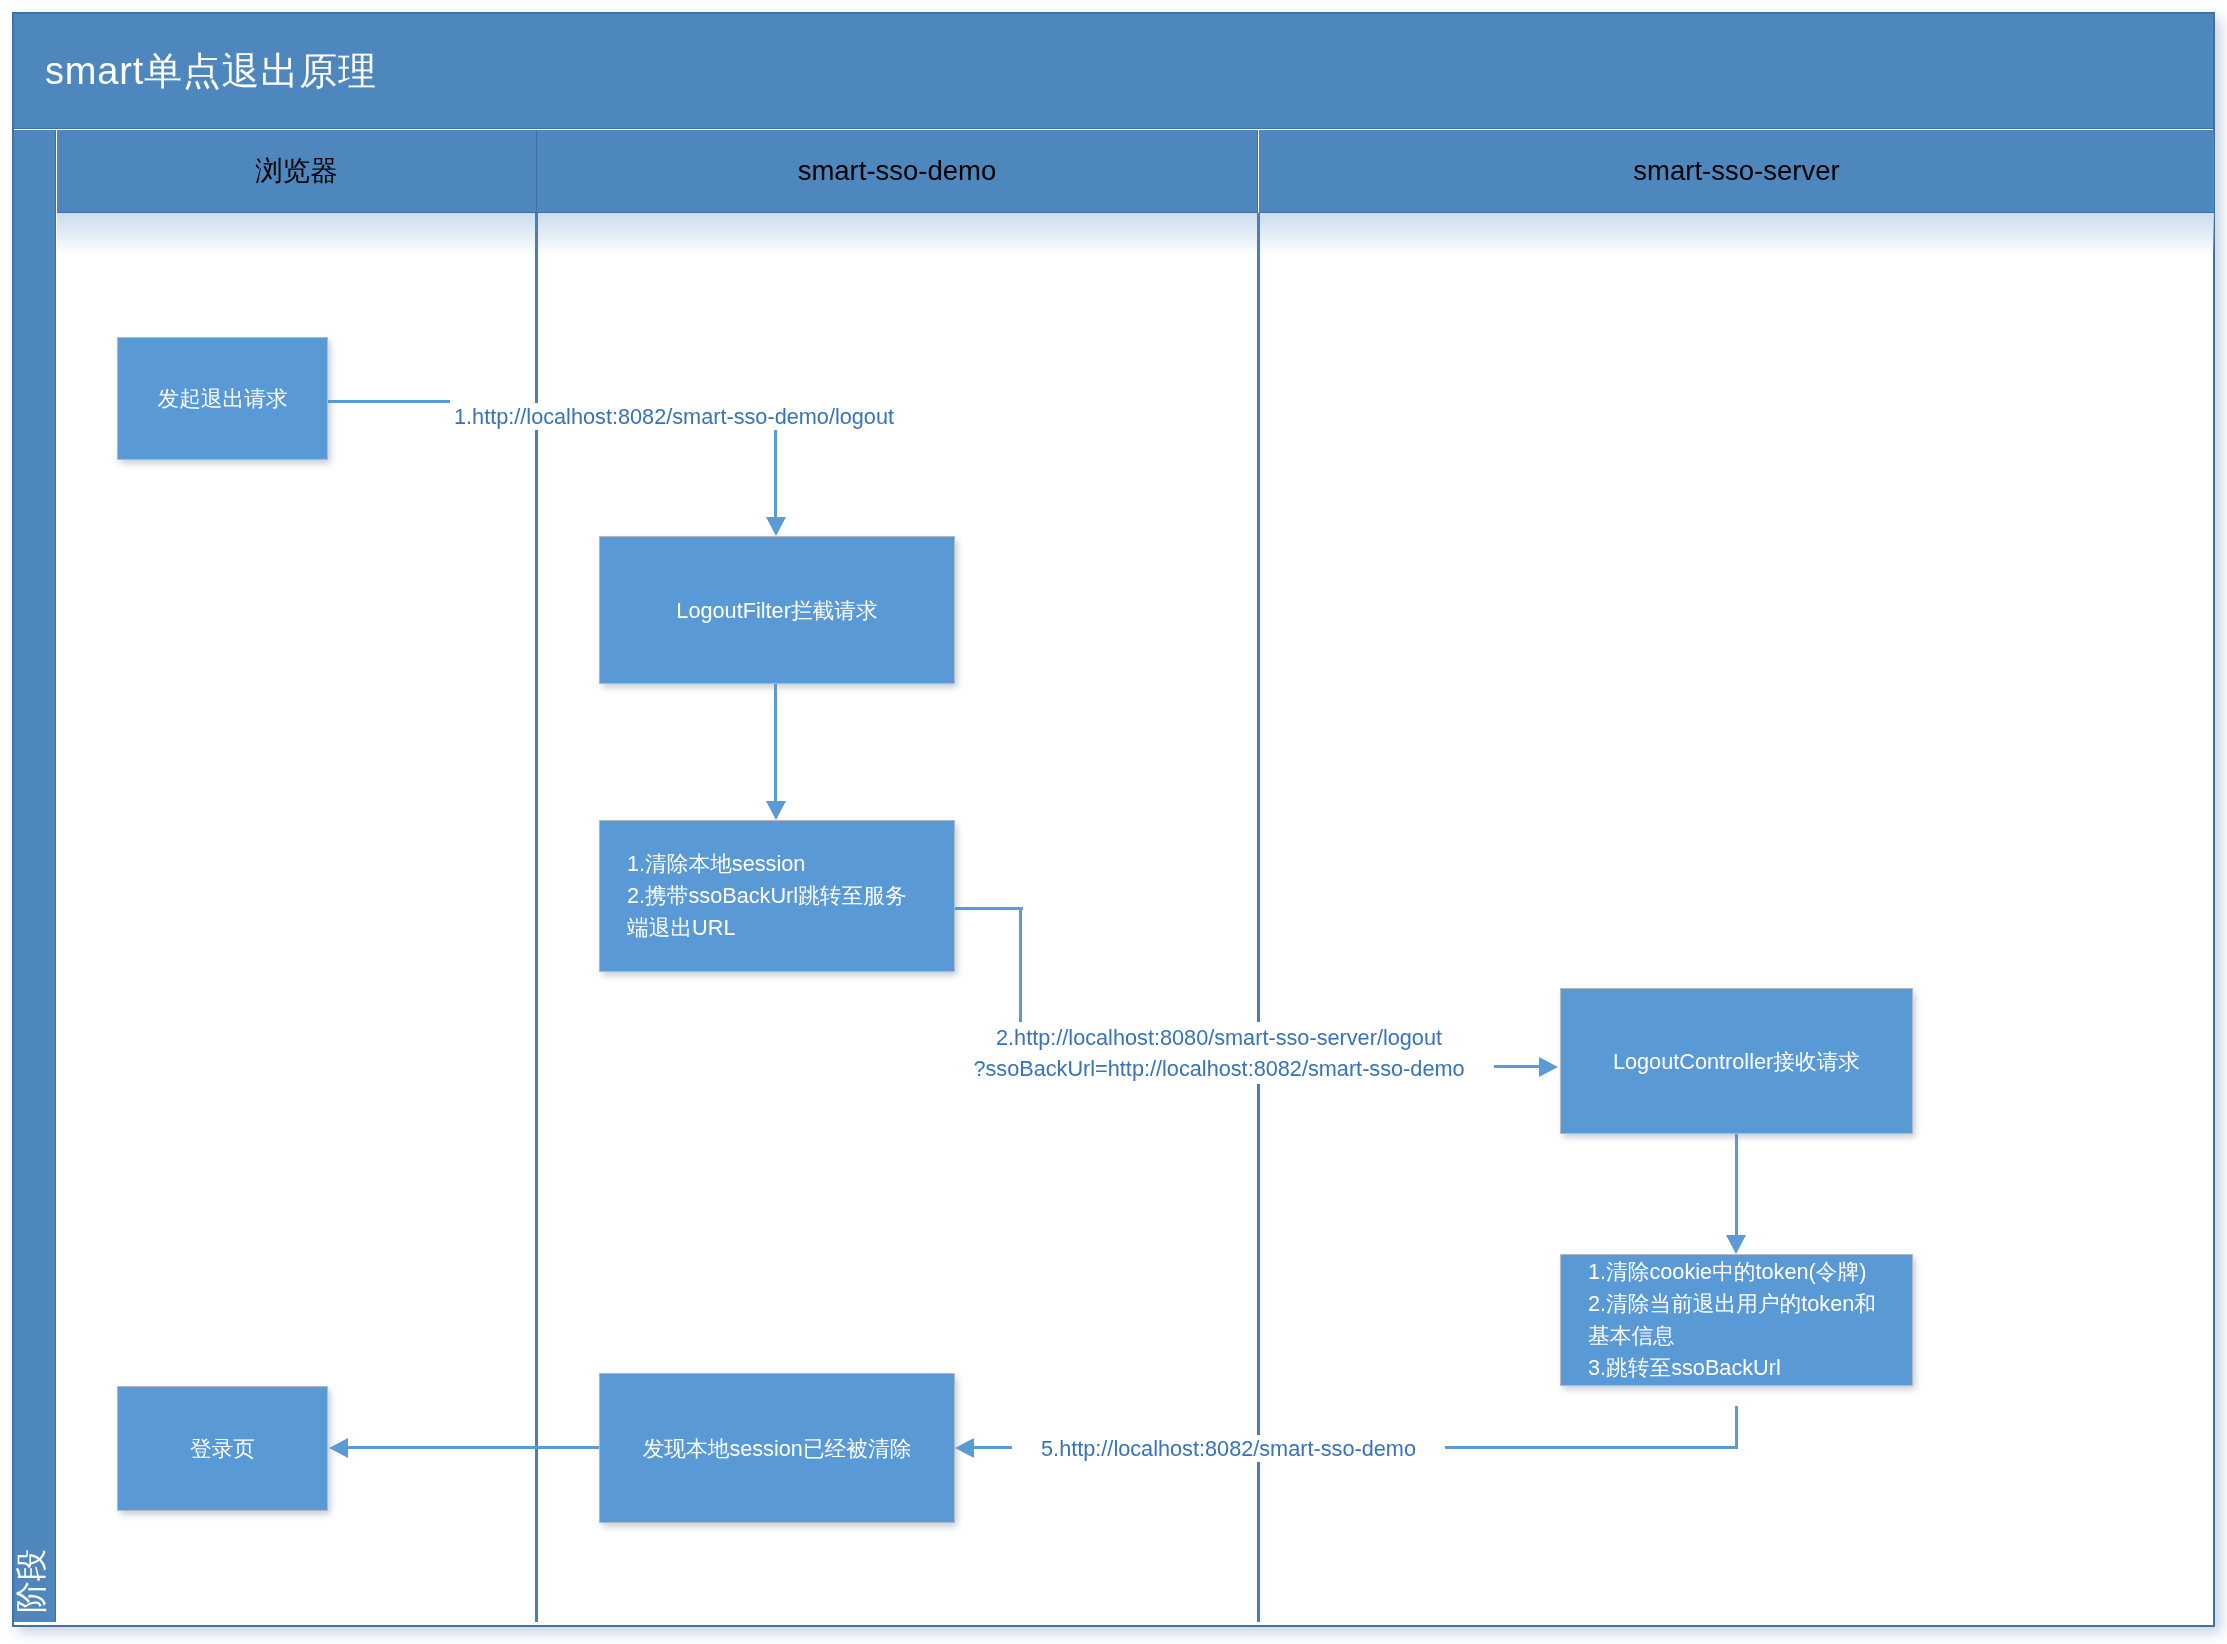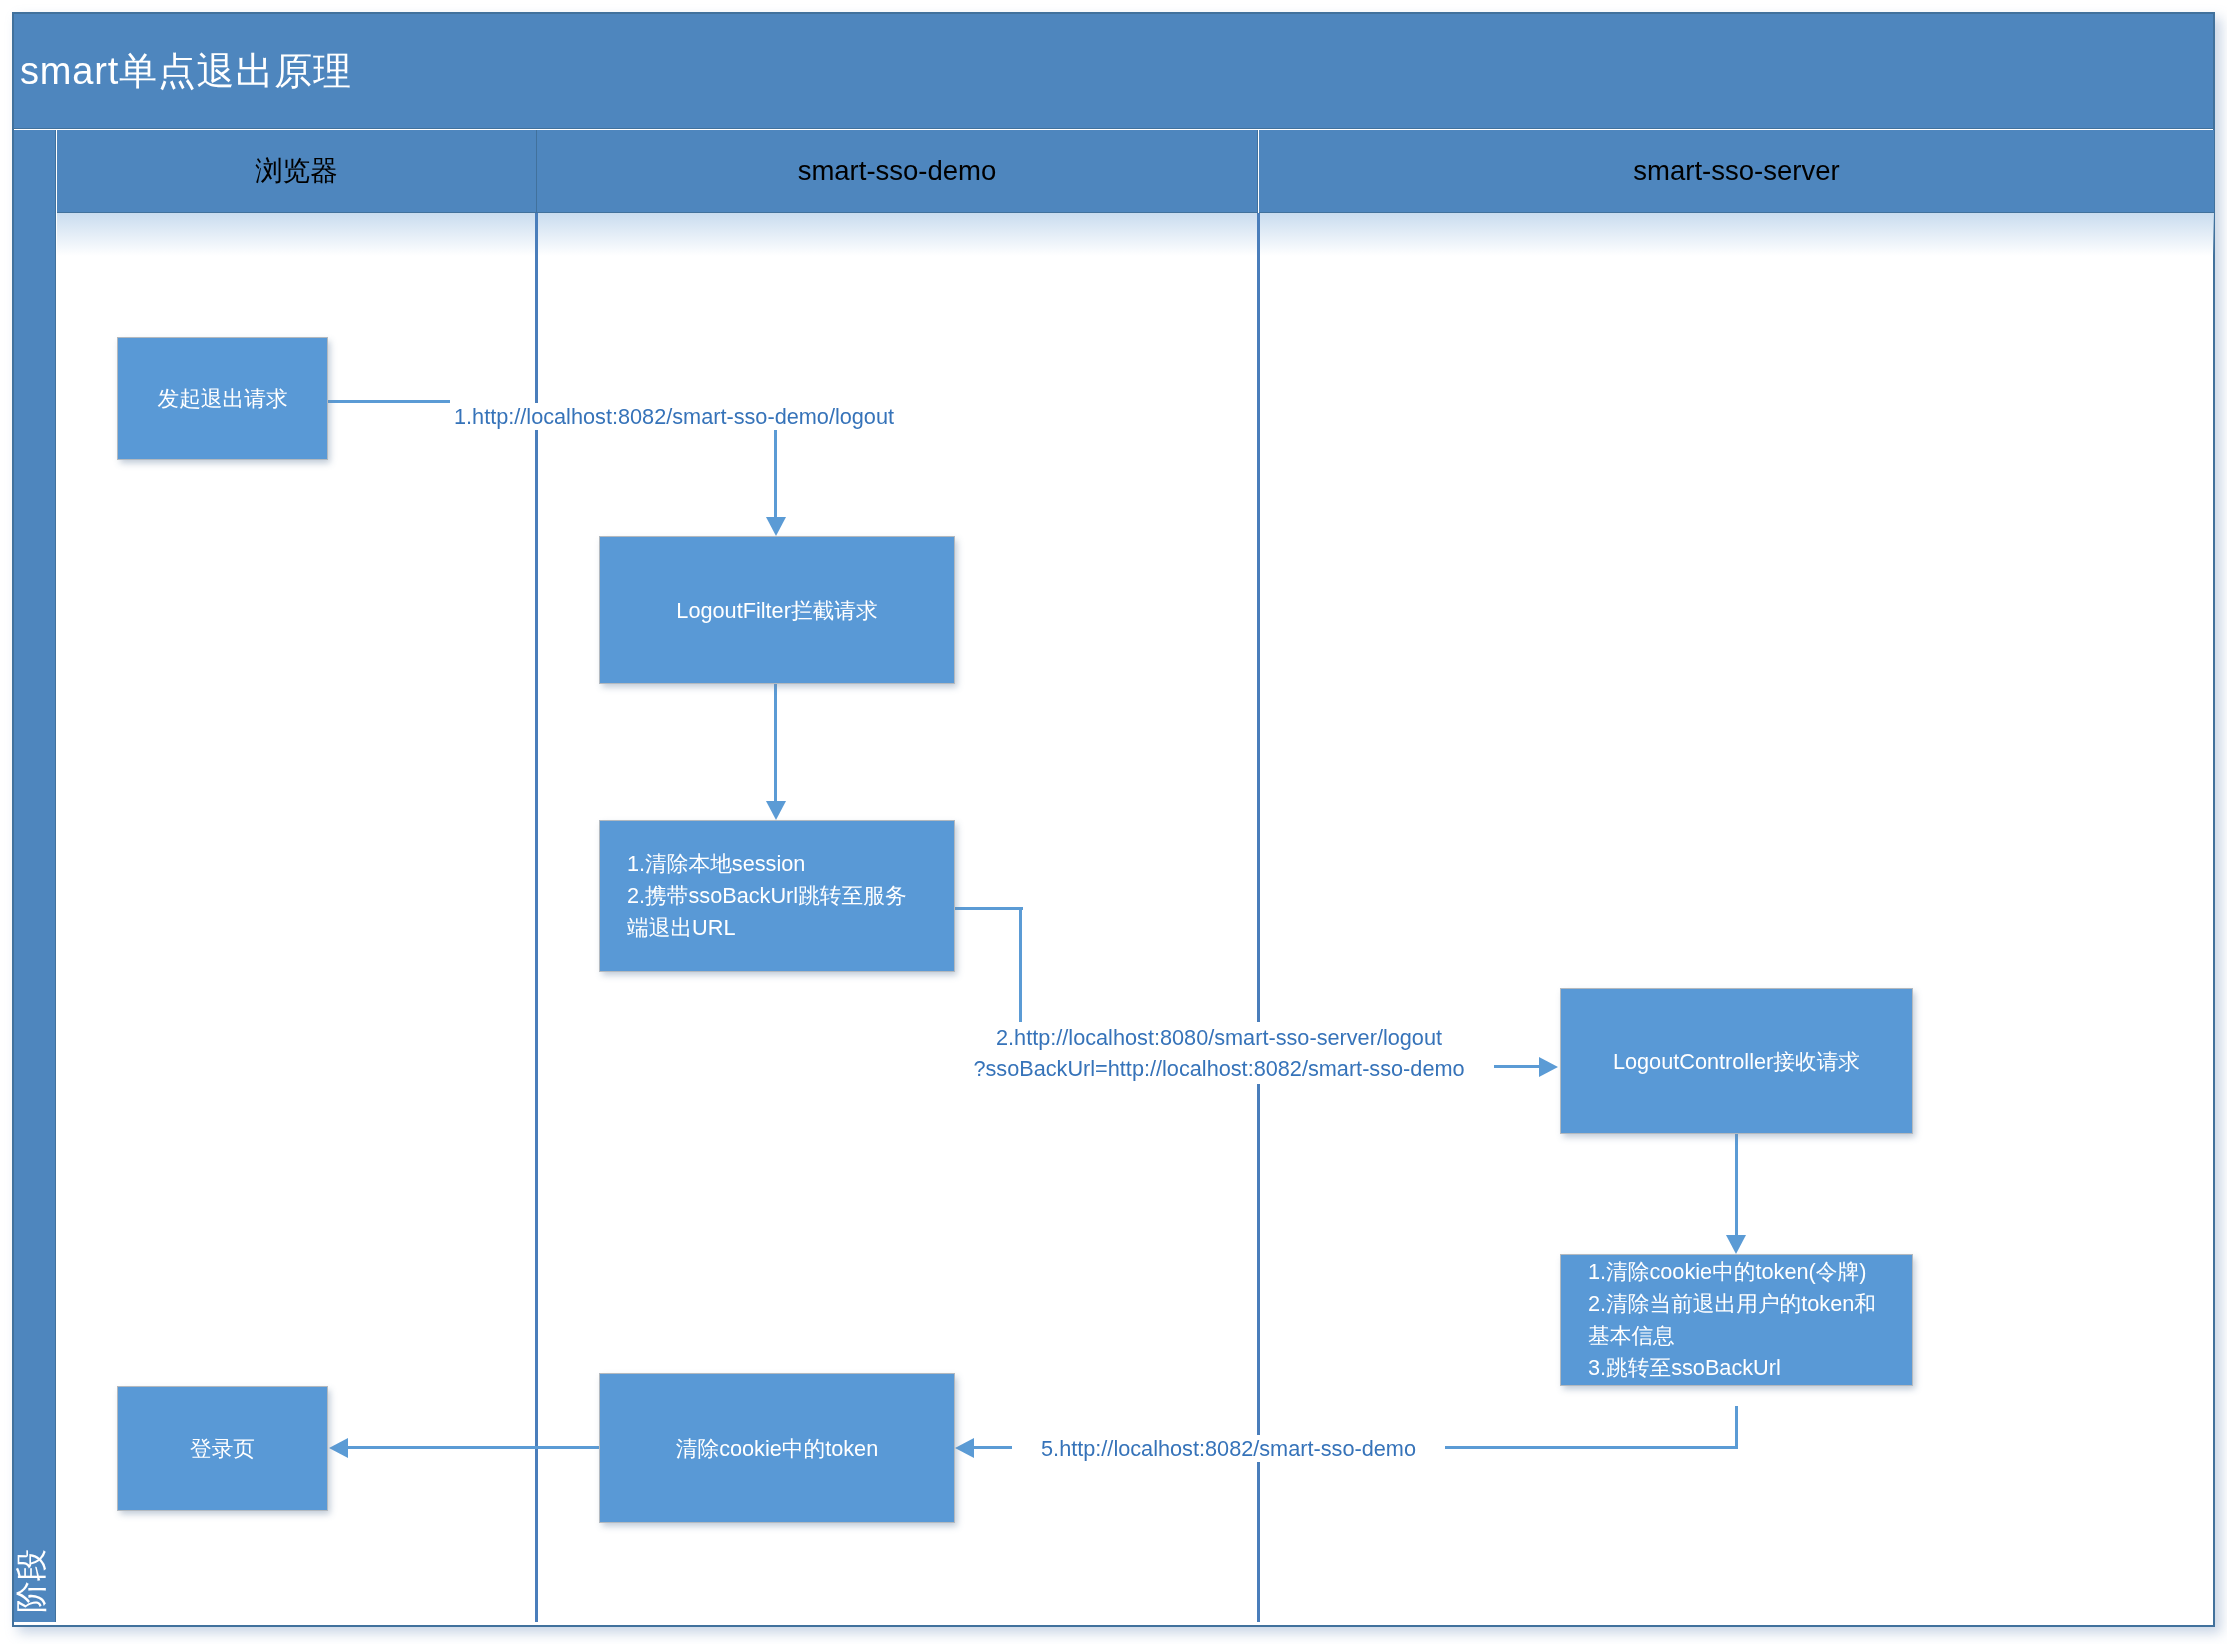--- a/index.html
+++ b/index.html
@@ -6,21 +6,21 @@
   body{width:2227px;height:1645px;position:relative;font-family:"Liberation Sans","DejaVu Sans",sans-serif;overflow:hidden;}
   .abs{position:absolute;}
 
   
   .frame{left:11.7px;top:11.7px;width:2199px;height:1611px;border:2.5px solid #41719C;
          box-shadow:5.8px 5.8px 11.7px rgba(120,150,190,.40);background:#ffffff;}
 
   
   .title-band{left:14px;top:14px;width:2199px;height:114px;background:#4E86BE;border-bottom:1.7px solid #41719C;
               display:flex;align-items:center;}
-  .title-band .t{color:#ffffff;font-size:38px;padding-left:6px;letter-spacing:0.8px;}
+  .title-band .t{color:#ffffff;font-size:38px;padding-left:31px;letter-spacing:0.8px;}
 
   .phase-strip{left:14px;top:130px;width:41px;height:1492px;background:#4E86BE;border-right:1.7px solid #41719C;}
   .phase-wrap{left:8.3px;top:1534px;width:47px;height:93px;display:flex;align-items:center;justify-content:center;}
   .phase-wrap .v{transform:rotate(-90deg);white-space:nowrap;color:#ffffff;font-size:32px;}
 
   .lane-head{top:130px;height:82px;background:#4E86BE;border-bottom:1.7px solid #41719C;
              display:flex;align-items:center;justify-content:center;color:#000000;font-size:27.5px;}
   .lh-browser{left:57px;width:479px;border-right:1.7px solid #41719C;}
   .lh-demo{left:537px;width:720px;border-right:1.7px solid #41719C;}
   .lh-server{left:1259px;width:955px;}
@@ -126,15 +126,15 @@
 </div>
 <div class="abs node multi n-serversteps">
   <span>1.清除cookie中的token(令牌)
 2.清除当前退出用户的token和基本信息
 3.跳转至ssoBackUrl</span>
 </div>
 <div class="abs node n-login">
   <span>登录页</span>
 </div>
 <div class="abs node n-cleared">
-  <span>清除cookie中的token</span>
+  <span>发现本地session已经被清除</span>
 </div>
 
 
 </body></html>

